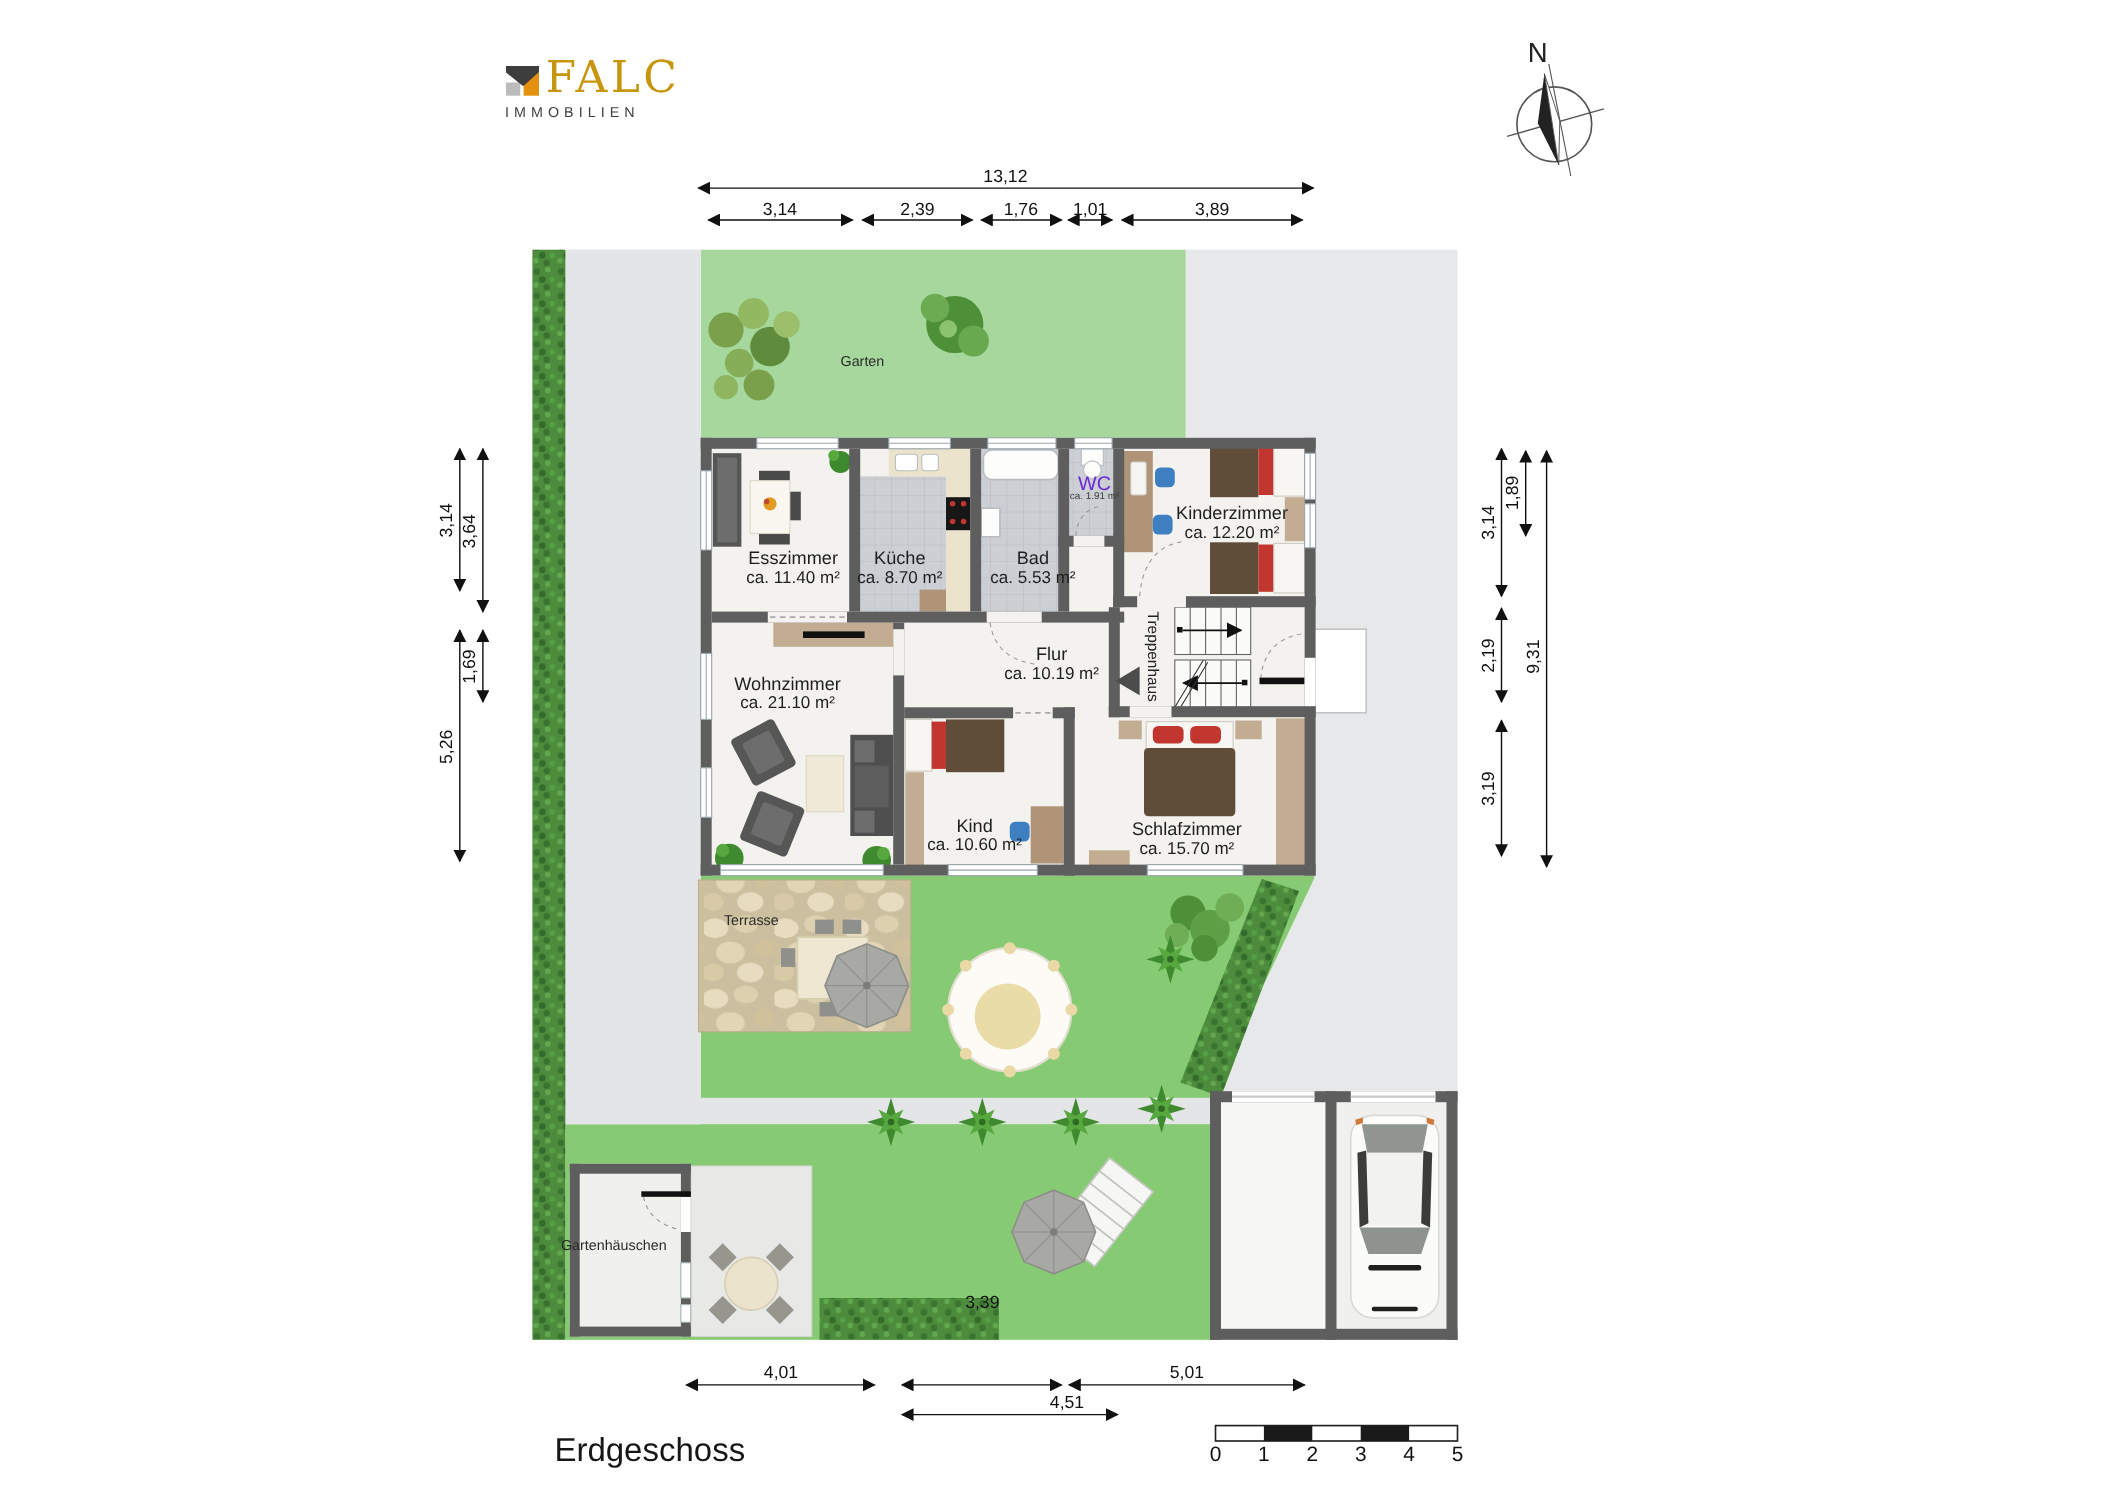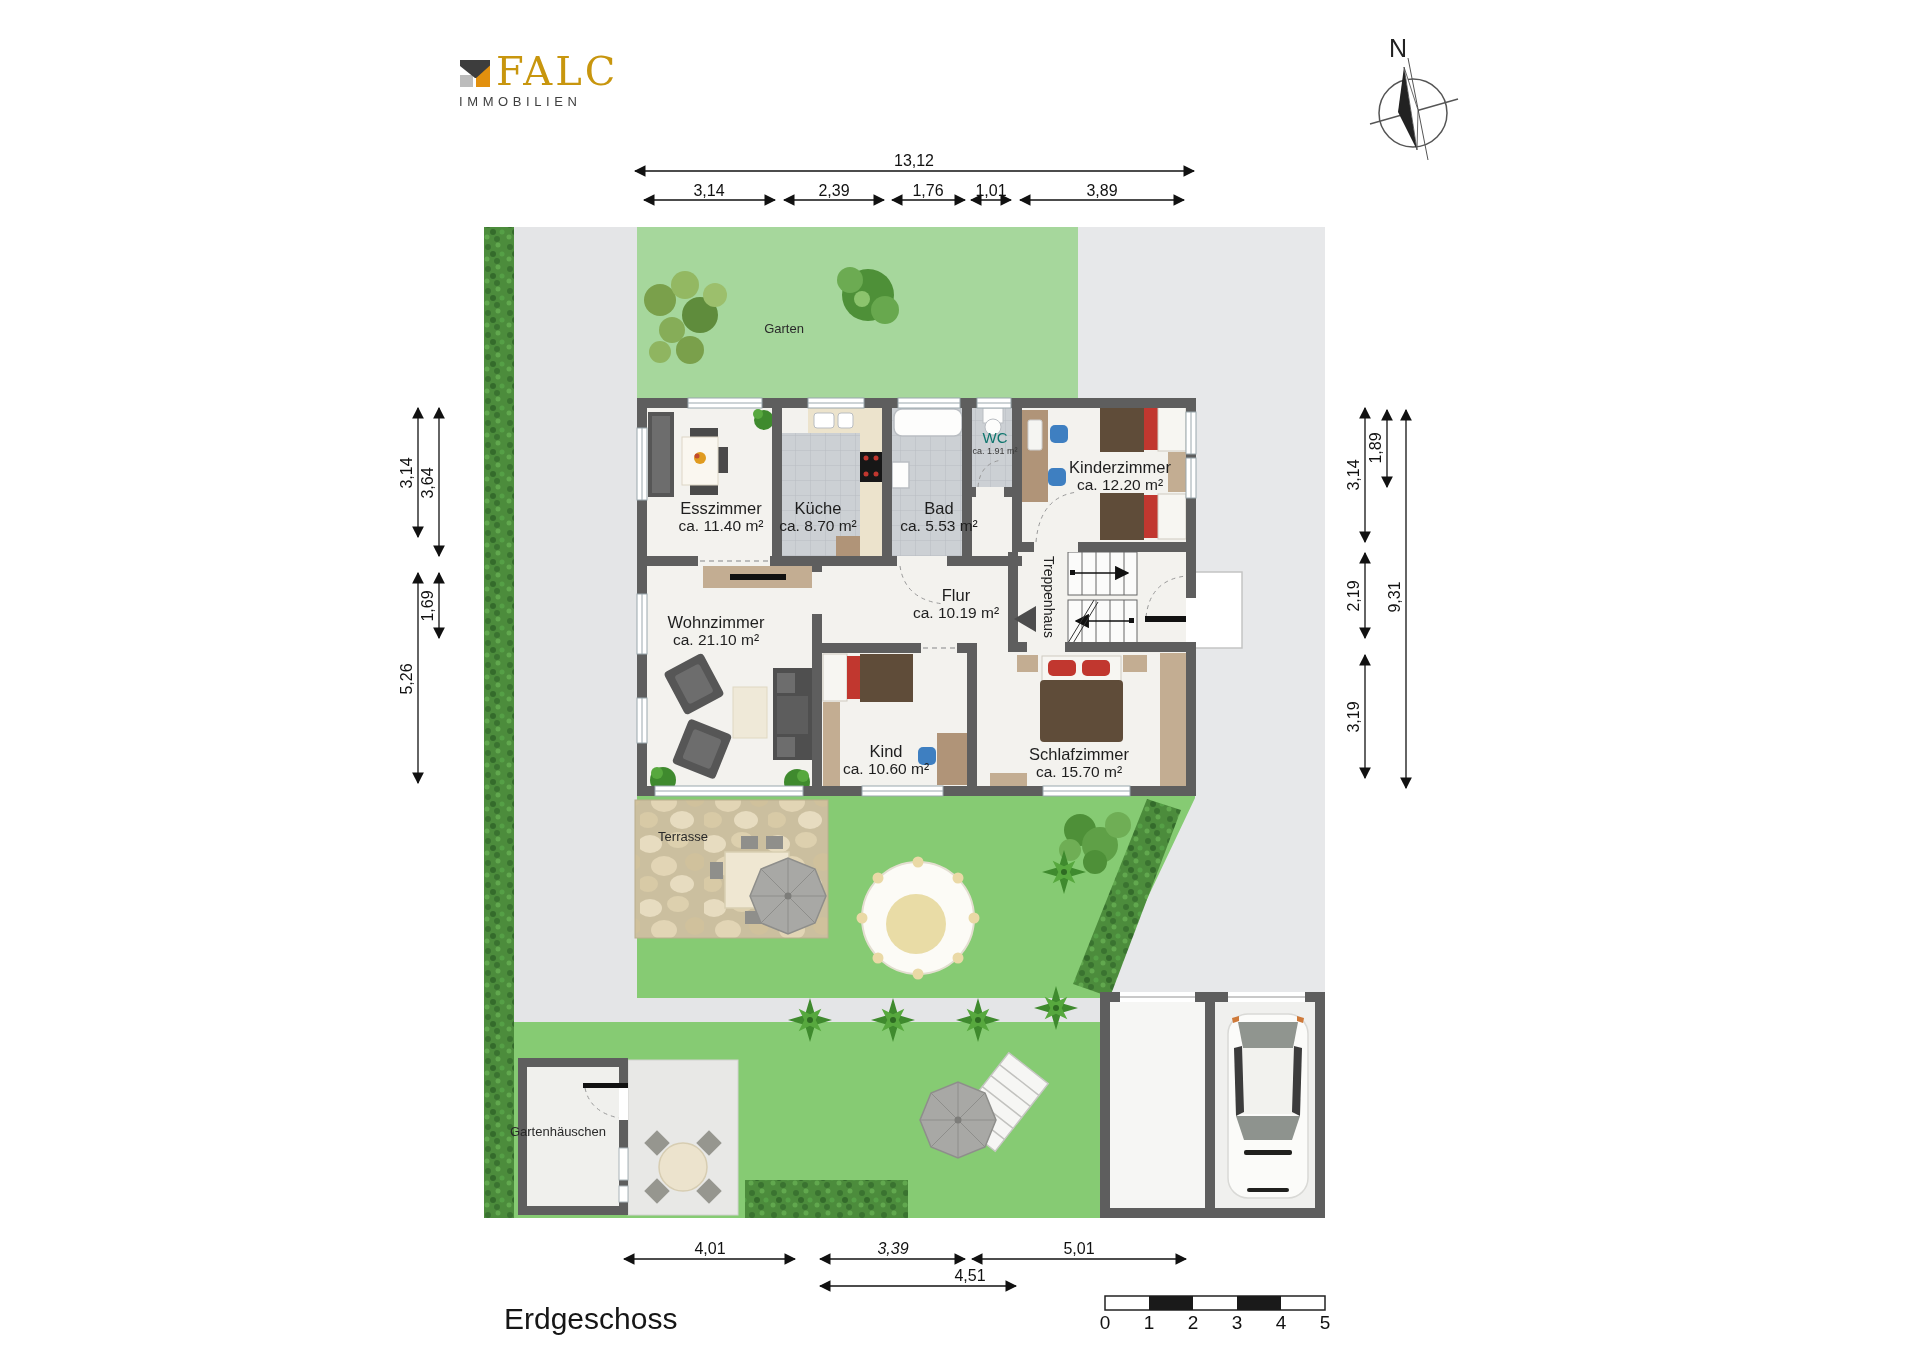--- a/index.html
+++ b/index.html
@@ -8,21 +8,21 @@
   svg{position:absolute;left:0;top:0;}
   .hlab{position:absolute;transform:translateX(-50%);font-size:16px;color:#111;white-space:nowrap;}
   .vlab{position:absolute;width:60px;height:16px;display:flex;align-items:center;justify-content:center;
         transform:rotate(-90deg);font-size:16px;color:#111;}
   .room-label{position:absolute;transform:translateX(-50%);text-align:center;
               font-size:16.5px;line-height:18px;color:#1e1e1e;}
   .room-label .ra{font-size:15.5px;}
   .outdoor-label{position:absolute;transform:translateX(-50%);font-size:13px;color:#2a2a2a;}
   .vtext{position:absolute;width:120px;height:16px;display:flex;align-items:center;justify-content:center;
          transform:rotate(90deg);font-size:14px;color:#222;}
-  #wc-name{position:absolute;transform:translateX(-50%);font-size:15px;color:#0f766e;}
+  #wc-name{position:absolute;transform:translateX(-50%);font-size:18px;color:#6d28d9;}
   #wc-area{position:absolute;transform:translateX(-50%);font-size:9px;color:#3a3a3a;}
   #floor-title{position:absolute;left:504px;top:1302px;font-size:30px;color:#161616;}
   .scale-num{position:absolute;transform:translateX(-50%);font-size:19px;color:#111;top:1312px;}
   #north-label{position:absolute;left:1398px;top:34px;transform:translateX(-50%);font-size:25px;color:#222;}
   
   #logo{position:absolute;left:458px;top:48px;}
   #logo-mark{position:absolute;left:2px;top:12px;width:30px;height:28px;}
   #logo-mark .lm-or{position:absolute;left:52%;top:18%;width:48%;height:78%;background:#e2900e;}
   #logo-mark .lm-gr{position:absolute;left:0;top:52%;width:44%;height:44%;background:#bcbcbc;}
   #logo-mark .lm-dk{position:absolute;left:0;top:0;width:100%;height:66%;background:#3d3d3d;
@@ -434,21 +434,21 @@
   <span class="vlab" style="left:398px;top:475px;">3,64</span>
   <span class="vlab" style="left:398px;top:598px;">1,69</span>
 
   <span class="vlab" style="left:1324px;top:467px;">3,14</span>
   <span class="vlab" style="left:1324px;top:588px;">2,19</span>
   <span class="vlab" style="left:1324px;top:709px;">3,19</span>
   <span class="vlab" style="left:1346px;top:440px;">1,89</span>
   <span class="vlab" style="left:1365px;top:589px;">9,31</span>
 
   <span class="hlab" style="left:710px;top:1240px;">4,01</span>
-  <span class="hlab" style="left:893px;top:1240px;font-style:italic;">3,39</span>
+  <span class="hlab" style="left:893px;top:1176px;">3,39</span>
   <span class="hlab" style="left:1079px;top:1240px;">5,01</span>
   <span class="hlab" style="left:970px;top:1267px;">4,51</span>
 
   <div class="room-label" style="left:721px;top:499px;">
     <div class="rn">Esszimmer</div>
     <div class="ra">ca. 11.40 m²</div>
   </div>
   <div class="room-label" style="left:818px;top:499px;">
     <div class="rn">Küche</div>
     <div class="ra">ca. 8.70 m²</div>

